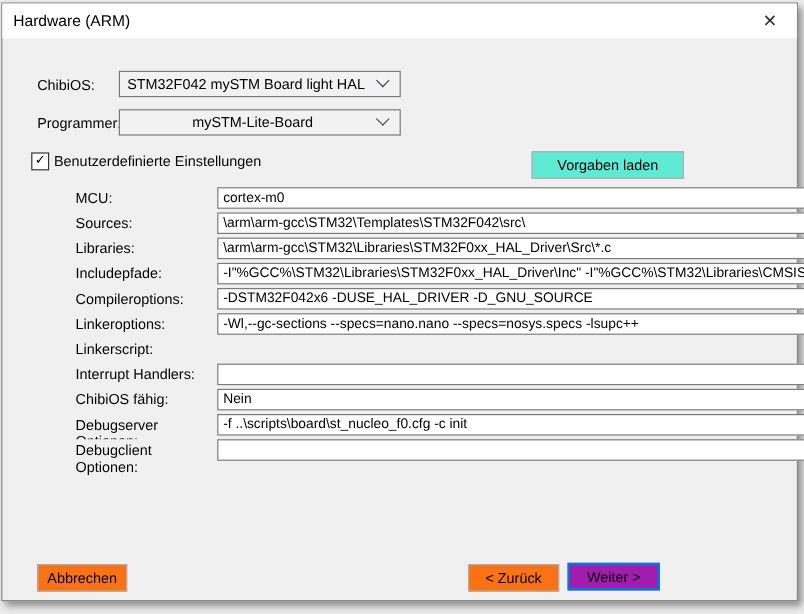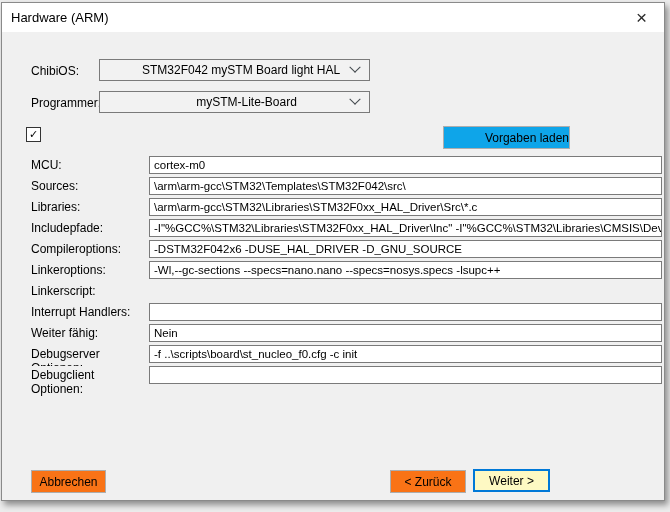--- a/index.html
+++ b/index.html
@@ -30,21 +30,20 @@
   }
   .body{position:absolute;left:0;top:29px;right:0;bottom:0;}
 
   .row-label{position:absolute;font-size:12px;}
 
   .combo{
     position:absolute;left:97px;width:233px;height:20px;
     background:#f2f2f2;border:1px solid #7a7a7a;
     display:flex;align-items:center;
     font-size:12px;
-    padding-left:36px;
   }
   .combo .val{flex:1;padding-left:6px;white-space:nowrap;overflow:hidden;}
   .chev{
     width:7px;height:7px;margin-right:10px;
     border-right:1.4px solid #43494e;border-bottom:1.4px solid #43494e;
     transform:rotate(45deg) translate(-2px,-2px);
   }
 
   .checkbox{
     position:absolute;left:24px;top:95px;width:13px;height:13px;
@@ -53,42 +52,42 @@
     font-size:11px;line-height:1;color:#000;
   }
   .checkbox-label{position:absolute;left:43px;top:95px;font-size:12px;}
 
   .btn{
     position:absolute;height:20px;
     background:#f97316;border:1px solid #adadad;
     font-size:12px;display:flex;align-items:center;justify-content:center;
     cursor:default;
   }
-  .btn-load{left:441px;top:94px;width:125px;height:21px;background:#0ea5e9;justify-content:flex-end;}
+  .btn-load{left:441px;top:94px;width:125px;height:21px;background:#5eead4;}
 
   .fields{position:absolute;left:0;top:124px;right:0;}
-  .frow{position:relative;height:21px;}
+  .frow{position:relative;height:21px;margin-left:32px;}
   .flabel{
     position:absolute;left:29px;top:2px;width:114px;
     font-size:12px;line-height:14px;
   }
   .flabel.clipped{height:19px;overflow:hidden;}
   .fbox{
     position:absolute;left:147px;top:0;width:503px;height:14px;
     background:#ffffff;border:1px solid #7a7a7a;
     padding:1px 4px;
     font-size:11.5px;line-height:14px;
     white-space:nowrap;overflow:hidden;
   }
 
   .footer-btn-cancel{left:29px;top:438px;width:73px;height:21px;}
   .footer-btn-back{left:388px;top:438px;width:74px;height:21px;}
   .footer-btn-next{
     left:471px;top:437px;width:73px;height:19px;
-    border:2px solid #0078d7;background:#fef9c3;
+    border:2px solid #0078d7;background:#a21caf;
   }
 </style>
 </head>
 <body>
 
 <div class="window">
 
   <div class="titlebar">
     <div class="title">Hardware (ARM)</div>
     <div class="close-btn">
@@ -106,20 +105,21 @@
 
     <div class="row-label" style="left:29px;top:64px;">Programmer:</div>
     <div class="combo" style="top:59px;text-align:center;">
       <span class="val">mySTM-Lite-Board</span>
       <span class="chev"></span>
     </div>
 
     <div class="checkbox">
         <span>✓</span>
       </div>
+    <div class="checkbox-label">Benutzerdefinierte Einstellungen</div>
     <div class="btn btn-load">
         <span>Vorgaben laden</span>
       </div>
 
     <div class="fields">
 
       <div class="frow">
         <div class="flabel">MCU:</div>
         <div class="fbox"><span>cortex-m0</span></div>
       </div>
@@ -152,21 +152,21 @@
       <div class="frow">
         <div class="flabel">Linkerscript:</div>
       </div>
 
       <div class="frow">
         <div class="flabel">Interrupt Handlers:</div>
         <div class="fbox"><span></span></div>
       </div>
 
       <div class="frow">
-        <div class="flabel">Weiter fähig:</div>
+        <div class="flabel">ChibiOS fähig:</div>
         <div class="fbox"><span>Nein</span></div>
       </div>
 
       <div class="frow">
         <div class="flabel clipped">Debugserver Optionen:</div>
         <div class="fbox"><span>-f ..\scripts\board\st_nucleo_f0.cfg -c init</span></div>
       </div>
 
       <div class="frow">
         <div class="flabel">Debugclient Optionen:</div>

